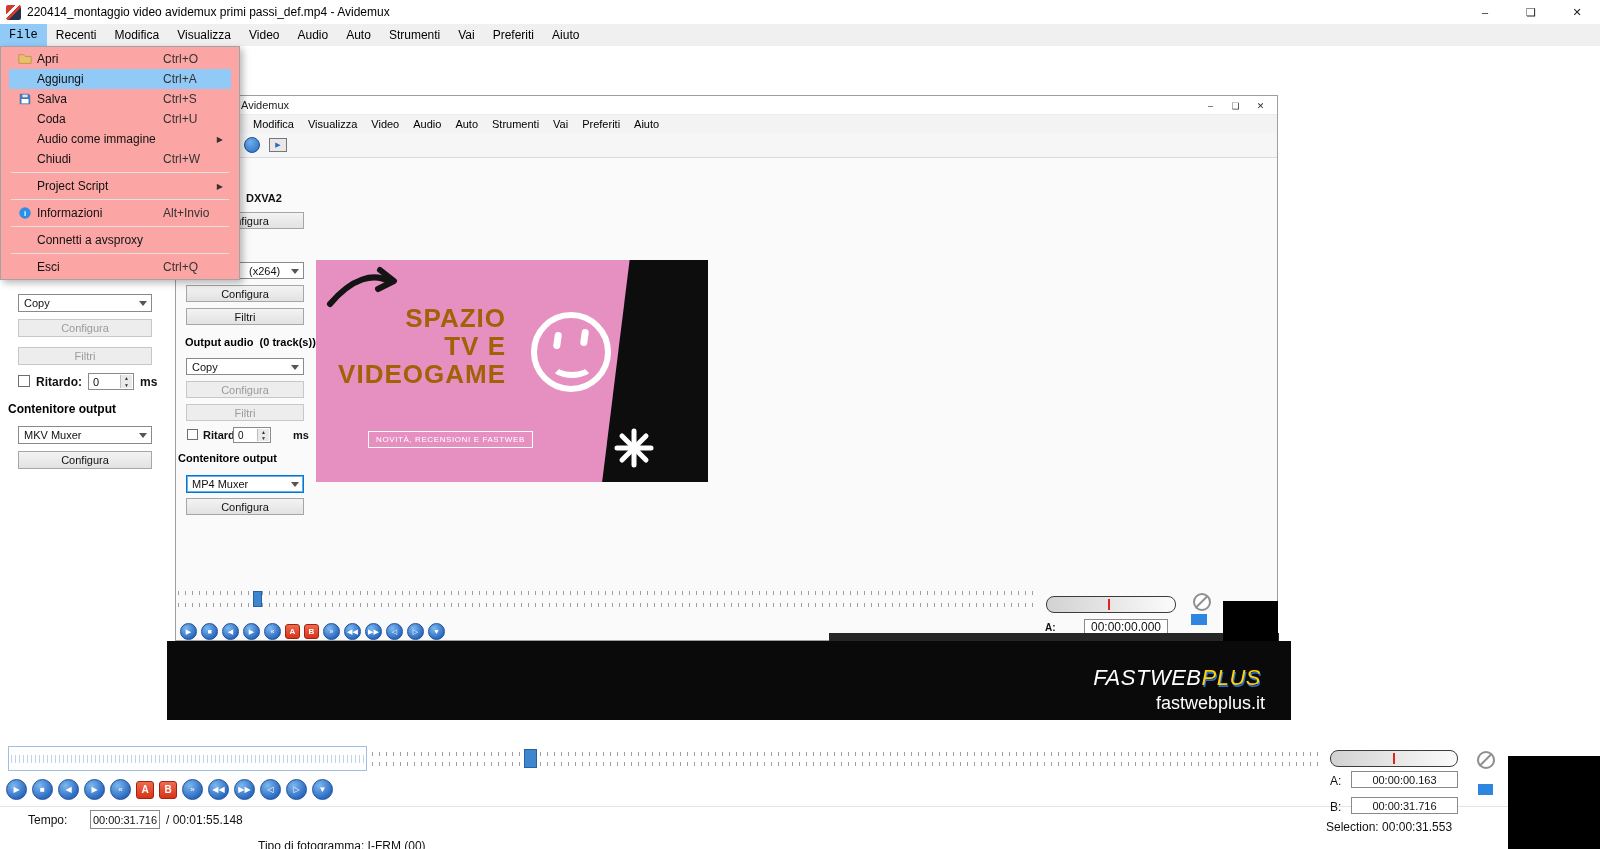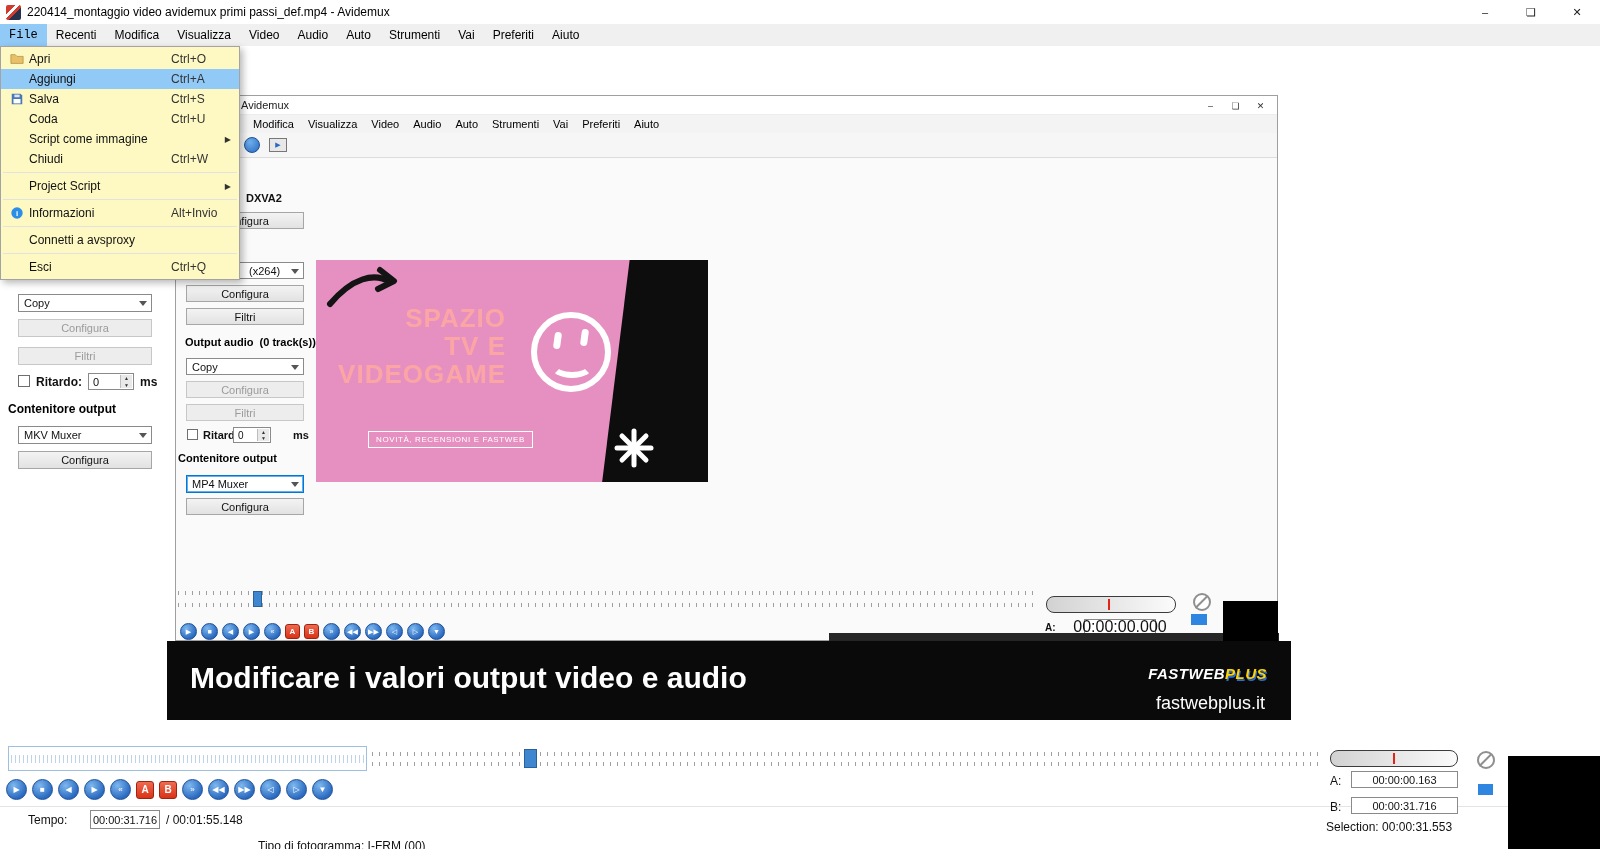--- a/index.html
+++ b/index.html
@@ -13,21 +13,21 @@
   .title{font-size:12px;color:#000;}
   .win-controls{position:absolute;right:0;top:0;height:24px;display:flex;}
   .win-btn{width:46px;height:24px;display:flex;align-items:center;justify-content:center;font-size:11px;color:#222;}
 
   
   .menubar{position:absolute;left:0;top:24px;width:1600px;height:22px;background:#f0f0f0;display:flex;font-size:12px;color:#000;}
   .menu-item{padding:0 9px;display:flex;align-items:center;}
   .menu-item.active{background:#91c9f7;font-family:Liberation Mono, monospace;}
 
   
-  .file-menu{position:absolute;left:0;top:46px;width:240px;background:#fef9c3;border:1px solid #a3a3a3;box-shadow:3px 3px 7px rgba(0,0,0,.28);padding:2px 0;z-index:60;font-size:12px;color:#111;}
+  .file-menu{position:absolute;left:0;top:46px;width:240px;background:#fca5a5;border:1px solid #a3a3a3;box-shadow:3px 3px 7px rgba(0,0,0,.28);padding:2px 8px;z-index:60;font-size:12px;color:#111;}
   .fm-row{height:20px;display:flex;align-items:center;padding:0 8px 0 4px;}
   .fm-row.hl{background:#91c9f7;}
   .fm-icon{width:24px;display:flex;justify-content:center;align-items:center;}
   .fm-label{white-space:nowrap;}
   .fm-shortcut{margin-left:auto;width:60px;text-align:left;color:#333;}
   .fm-sub{margin-left:auto;font-size:8px;color:#333;}
   .fm-sep{height:1px;background:#e2e2e2;margin:3px 2px;}
 
   
   .combo{position:absolute;height:18px;background:#fff;border:1px solid #8a8a8a;font-size:11px;display:flex;align-items:center;padding:0 16px 0 5px;color:#111;white-space:nowrap;overflow:hidden;}
@@ -70,31 +70,31 @@
   .in-controls span{width:25px;display:flex;align-items:center;justify-content:center;font-size:9px;color:#333;}
   .in-menubar{position:absolute;left:0;top:19px;width:100%;height:18px;background:#f3f3f3;display:flex;padding-left:70px;font-size:11px;}
   .in-menubar .menu-item{padding:0 7px;}
   .in-toolbar{position:absolute;left:0;top:37px;width:100%;height:25px;background:#f6f6f6;border-bottom:1px solid #dcdcdc;}
   .tool-circle{position:absolute;left:68px;top:4px;width:16px;height:16px;border-radius:50%;background:radial-gradient(circle at 35% 30%,#6fb0ec,#2a69c0);border:1px solid #1c4f97;}
   .tool-film{position:absolute;left:93px;top:5px;width:18px;height:14px;background:#e8e8e8;border:1px solid #777;display:flex;align-items:center;justify-content:center;font-size:7px;color:#2a69c0;}
 
   
   .thumb{position:absolute;left:140px;top:164px;width:392px;height:222px;background:#0d0d0d;overflow:hidden;}
   .thumb-pink{position:absolute;inset:0;background:#e690c1;clip-path:polygon(0 0,80% 0,73% 100%,0 100%);}
-  .thumb-text{position:absolute;right:202px;top:44px;text-align:right;color:#fca5a5;font-weight:bold;font-size:26px;line-height:1.08;letter-spacing:1px;}
+  .thumb-text{position:absolute;right:202px;top:44px;text-align:right;color:#a16207;font-weight:bold;font-size:26px;line-height:1.08;letter-spacing:1px;}
   .smiley{position:absolute;left:215px;top:52px;width:80px;height:80px;border:6px solid #fff;border-radius:50%;}
   .smiley .eye{position:absolute;width:7px;height:17px;background:#fff;border-radius:4px;}
   .smiley .smile{position:absolute;left:13px;top:34px;width:44px;height:26px;border:6px solid transparent;border-bottom-color:#fff;border-radius:50%;}
   .thumb-badge{position:absolute;left:52px;top:171px;border:1px solid #fff;color:#fff;font-size:8px;letter-spacing:.6px;padding:3px 7px;white-space:nowrap;}
   .doodle{position:absolute;}
 
   
   .caption{position:absolute;left:0;top:553px;width:1124px;height:79px;background:#0a0a0a;color:#fff;}
   .cap-text{position:absolute;left:23px;top:20px;font-size:30px;font-weight:bold;}
-  .brand{position:absolute;right:24px;top:24px;font-size:15px;font-weight:bold;font-style:italic;letter-spacing:.5px;}
+  .brand{position:absolute;right:30px;top:24px;font-size:22px;font-weight:normal;font-style:italic;letter-spacing:.5px;}
   .brand .plus{color:#ffd400;text-shadow:1px 1.5px 0 #2b6bd8;}
   .site{position:absolute;right:26px;top:52px;font-size:18px;}
 
   .statusline{position:absolute;left:0;top:806px;width:1600px;height:1px;background:#e4e4e4;}
   .stext{position:absolute;font-size:12px;color:#111;}
 </style>
 </head>
 <body>
 
 <div class="screen">
@@ -250,28 +250,27 @@
           <div class="tbtn">◁</div>
           <div class="tbtn">▷</div>
           <div class="tbtn">▼</div>
         </div>
 
       <div class="vslider" style="left:870px;top:500px;width:130px;height:17px;">
         <span class="needle" style="left:61px;"></span>
       </div>
       <div class="mute" style="left:1017px;top:497px;"></div>
       <span class="slabel" style="left:869px;top:526px;font-size:10px;">A:</span>
-      <div class="field" style="left:908px;top:523px;width:72px;height:15px;font-size:16px;">00:00:00.000</div>
+      <div class="field" style="left:908px;top:523px;width:84px;height:15px;font-size:12px;">00:00:00.000</div>
       <div class="bluerect" style="left:1015px;top:518px;width:16px;height:11px;"></div>
       <div class="abs" style="left:653px;top:537px;width:450px;height:9px;background:#262626;"></div>
       <div class="blackbox" style="left:1047px;top:505px;width:55px;height:41px;"></div>
     </div>
 
     <div class="caption">
-      <div class="cap-text">Modificare i valori output video e audio</div>
       <div class="brand"><span>FASTWEB</span><span class="plus">PLUS</span></div>
       <div class="site">fastwebplus.it</div>
     </div>
   </div>
 
   <div class="file-menu">
       <div class="fm-row">
         <span class="fm-icon">
           <svg viewBox="0 0 16 16" width="14" height="14">
             <path d="M1 3h5l2 2h7v8H1z" fill="#e8c06a" stroke="#b08a35" stroke-width="0.8"></path>
@@ -296,21 +295,21 @@
         <span class="fm-label">Salva</span>
         <span class="fm-shortcut">Ctrl+S</span>
       </div>
       <div class="fm-row">
         <span class="fm-icon"></span>
         <span class="fm-label">Coda</span>
         <span class="fm-shortcut">Ctrl+U</span>
       </div>
       <div class="fm-row">
         <span class="fm-icon"></span>
-        <span class="fm-label">Script come immagine</span>
+        <span class="fm-label">Audio come immagine</span>
         <span class="fm-sub">▶</span>
       </div>
       <div class="fm-row">
         <span class="fm-icon"></span>
         <span class="fm-label">Chiudi</span>
         <span class="fm-shortcut">Ctrl+W</span>
       </div>
       <div class="fm-sep"></div>
       <div class="fm-row">
         <span class="fm-icon"></span>

